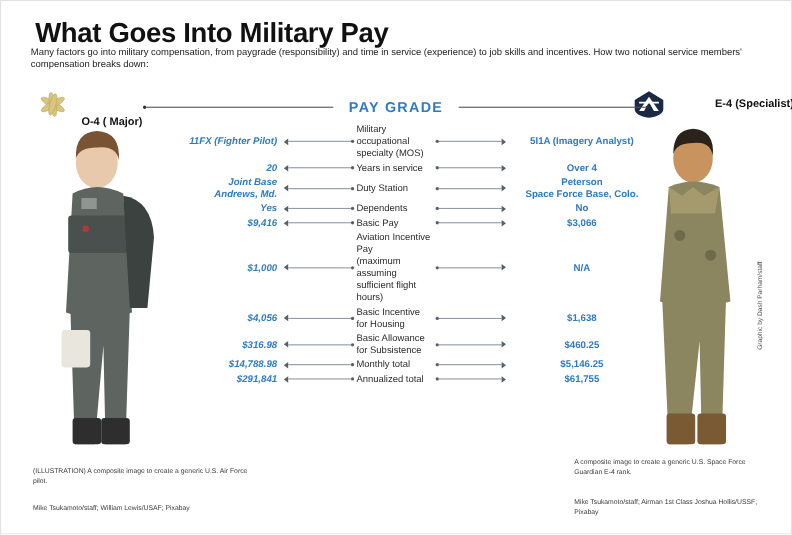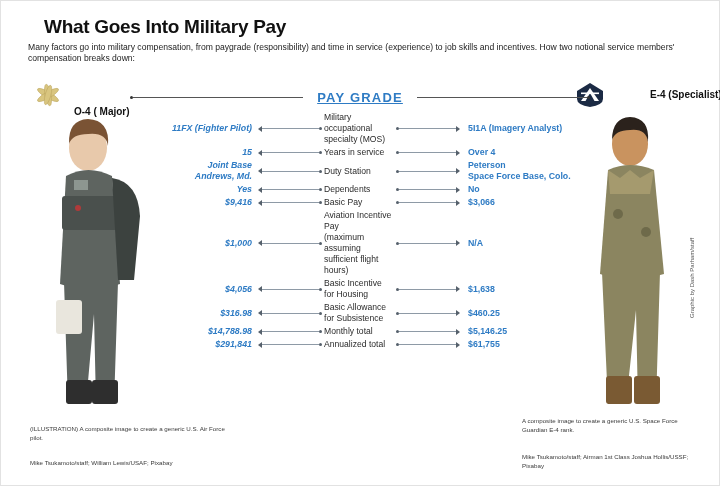--- a/index.html
+++ b/index.html
@@ -12,22 +12,22 @@
     color:#1b1b1b;
   }
   .frame{
     position:absolute;inset:0;
     border:1px solid #e2e2e2;
     box-sizing:border-box;
   }
 
   
   .title{
-    position:absolute;left:44px;top:16px;
-    font-size:19px;font-weight:bold;
+    position:absolute;left:32px;top:16px;
+    font-size:25px;font-weight:bold;
     letter-spacing:-0.3px;
     color:#111111;
   }
   .subtitle{
     position:absolute;left:28px;top:42px;width:666px;
     font-size:8.6px;line-height:11.4px;
     color:#222222;
   }
 
   
@@ -50,40 +50,40 @@
   }
 
   
   .paygrade-wrap{
     position:absolute;left:130px;top:88px;width:460px;height:18px;
     display:flex;align-items:center;
   }
   .pg-line{flex:1;height:1px;background:#555;}
   .pg-label{
     color:#2e7bc4;font-size:13px;font-weight:bold;
-    letter-spacing:1.2px;padding:0 14px;white-space:nowrap;text-decoration:underline;
+    letter-spacing:1.2px;padding:0 14px;white-space:nowrap;
   }
   .pg-dot{width:3px;height:3px;border-radius:50%;background:#333;}
 
   
   .rows{
     position:absolute;left:130px;top:112px;width:460px;
   }
   .row{
     display:flex;align-items:center;
     width:100%;
     margin-bottom:2px;
   }
   .val{
     font-size:8.8px;font-weight:bold;color:#2e7bc4;
     line-height:11px;
     white-space:pre-line;
   }
   .val.left{width:122px;text-align:right;padding-right:6px;font-style:italic;}
-  .val.right{width:122px;text-align:left;padding-left:8px;}
+  .val.right{width:122px;text-align:center;padding-left:8px;}
   .label{
     flex:1;text-align:left;
     font-size:8.6px;color:#2b2b2b;line-height:11px;
     white-space:pre-line;
     padding:0 2px;
   }
   .conn{
     display:flex;align-items:center;
     width:64px;
   }
@@ -171,21 +171,21 @@
       </div>
       <div class="label">Military occupational specialty (MOS)</div>
       <div class="conn">
         <span class="dot"></span>
         <span class="bar"></span>
         <span class="arrow-r"></span>
       </div>
       <div class="val right">5I1A (Imagery Analyst)</div>
     </div>
     <div class="row">
-      <div class="val left">15</div>
+      <div class="val left">20</div>
       <div class="conn">
         <span class="arrow-l"></span>
         <span class="bar"></span>
         <span class="dot"></span>
       </div>
       <div class="label">Years in service</div>
       <div class="conn">
         <span class="dot"></span>
         <span class="bar"></span>
         <span class="arrow-r"></span>

